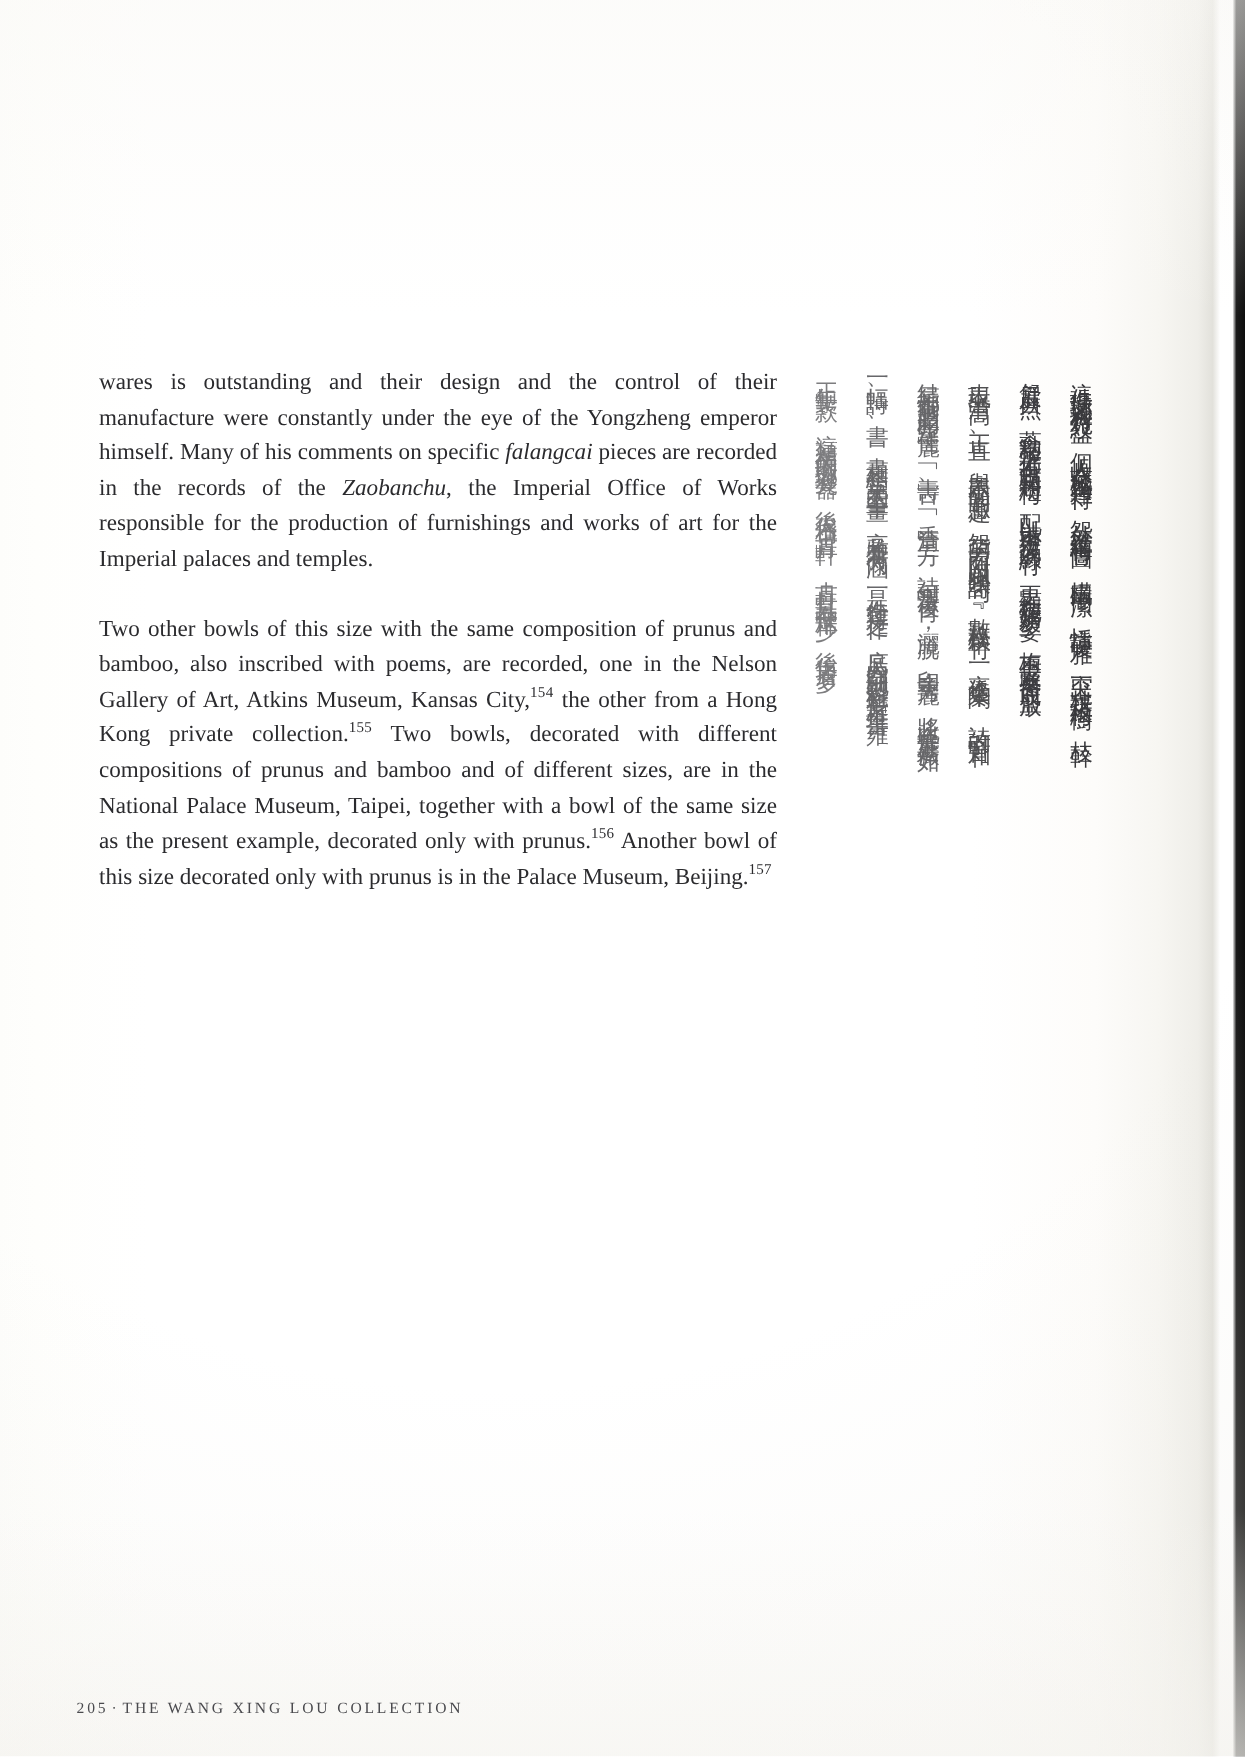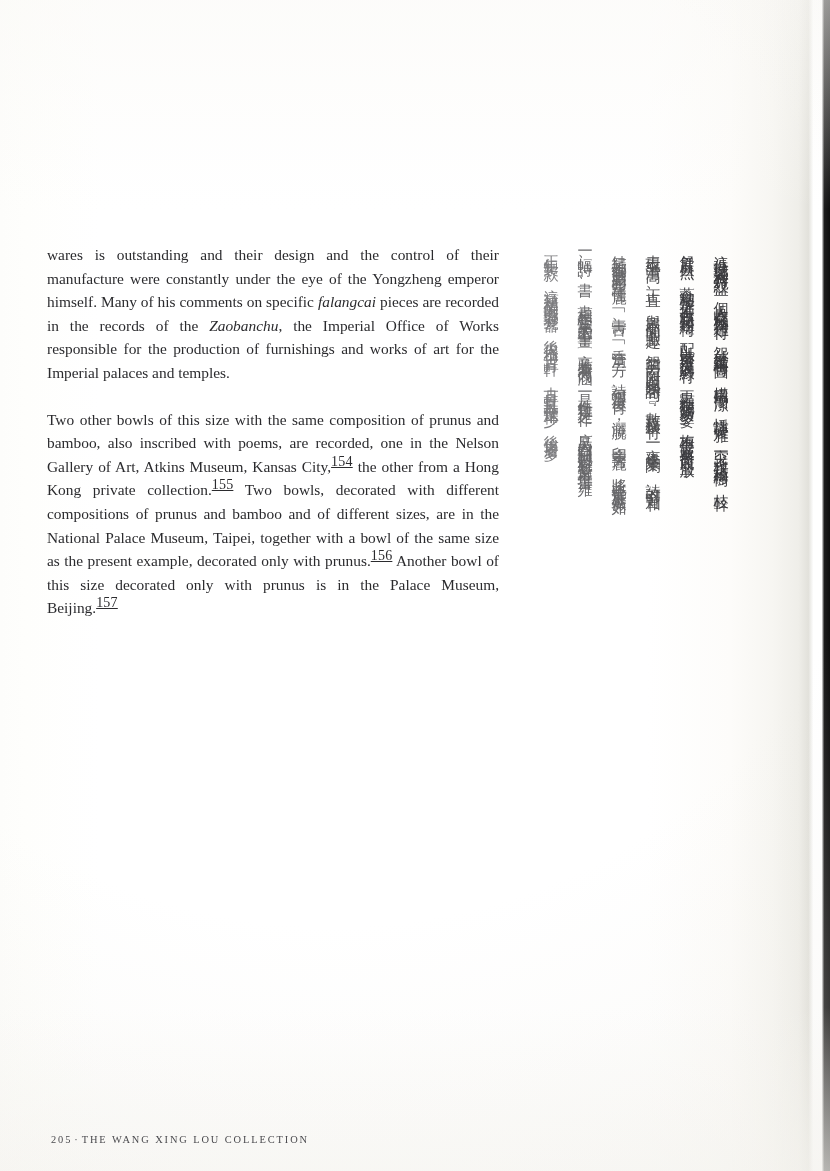--- a/index.html
+++ b/index.html
@@ -34,42 +34,41 @@
     inset: 0;
     pointer-events: none;
     background:
       radial-gradient(120% 80% at 40% 35%, rgba(255,255,255,0) 55%, rgba(236,234,228,0.35) 100%),
       linear-gradient(180deg, rgba(250,249,246,0.55) 0%, rgba(255,255,255,0) 18%, rgba(255,255,255,0) 86%, rgba(248,247,243,0.6) 100%);
   }
 
   
   #english-col {
     position: absolute;
-    left: 47px;
+    left: 66px;
     top: 243px;
     width: 452px;
   }
   .para {
     font-family: "Liberation Serif", "DejaVu Serif", serif;
     font-size: 15.4px;
     line-height: 23.6px;
     color: #2b2b2e;
     text-align: justify;
     text-justify: inter-word;
     margin: 0;
     -webkit-font-smoothing: antialiased;
   }
   .para + .para { margin-top: 23px; }
   .para i { font-style: italic; }
   .fn {
-    font-size: 14px;
+    font-size: 10px;
     vertical-align: super;
     line-height: 0;
     letter-spacing: 0.2px;
-    text-decoration: underline;
   }
 
   
   #chinese-block {
     position: absolute;
     top: 243px;
     left: 545px;
     width: 192px;
     height: 830px;
     display: flex;

